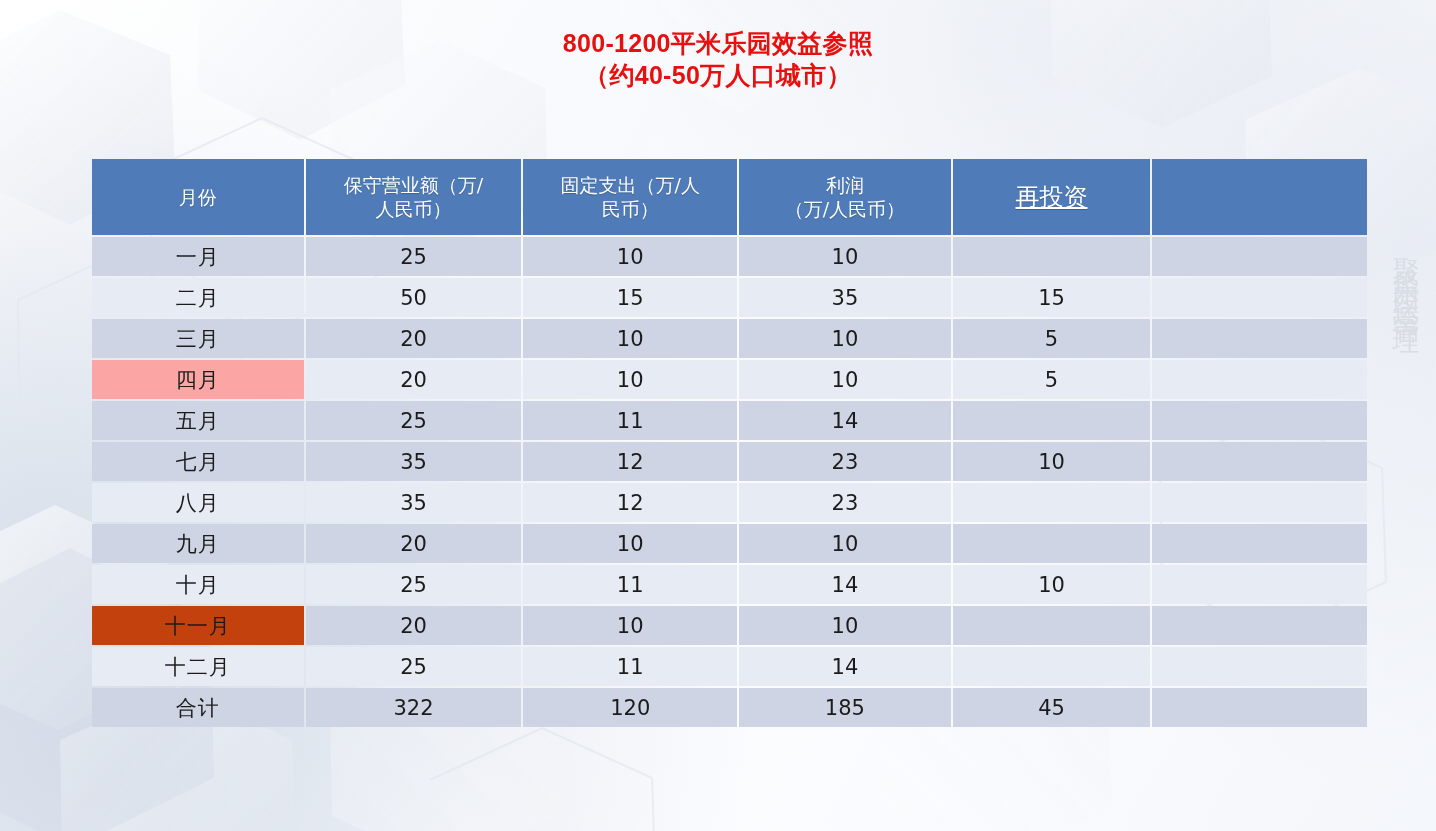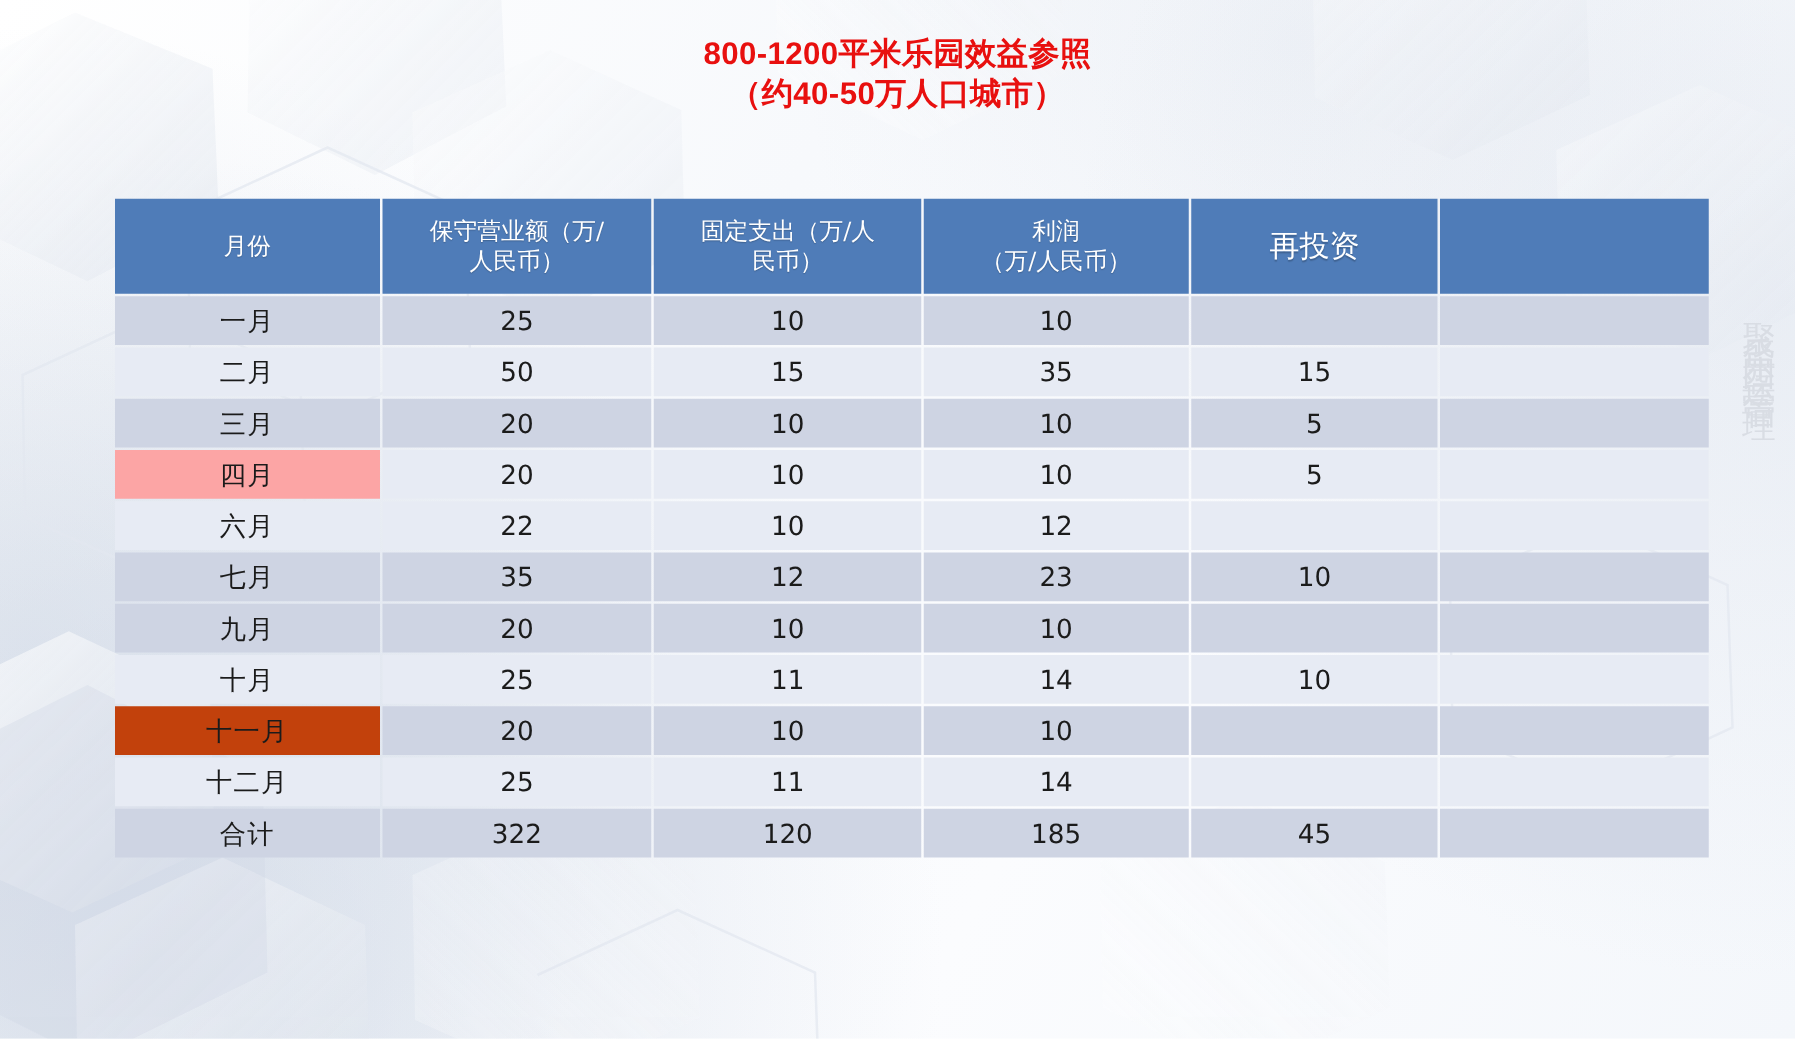--- a/index.html
+++ b/index.html
@@ -103,21 +103,21 @@
     font-weight: normal;
     font-size: 19px;
     line-height: 1.28;
     font-family: "DejaVu Serif", "Liberation Serif", serif;
     text-shadow: 0 1px 1px rgba(0,0,0,0.22);
   }
   th.h-month        { width: 210px; }
   th.h-revenue      { width: 214px; }
   th.h-fixedcost    { width: 212px; }
   th.h-profit       { width: 210px; }
-  th.h-reinvest     { width: 196px; }
+  th.h-reinvest     { width: 196px; text-decoration: underline; }
   th.h-blank        { width: 213px; }
 
   th.h-reinvest .hdr-txt { font-size: 24px; }
 
   .hdr-txt { display: block; }
 
   
   table.pl-table tbody tr td {
     height: 39px;
     font-size: 21px;
@@ -301,57 +301,77 @@
           <td class="c-profit" style="background: rgb(231, 235, 244);">
             <span class="cellv">10</span>
           </td>
           <td class="c-reinvest" style="background: rgb(231, 235, 244);">
             <span class="cellv">5</span>
           </td>
           <td class="c-blank" style="background: rgb(231, 235, 244);">
             <span class="cellv"></span>
           </td>
         </tr>
+        <tr class="row-dark">
+          <td class="c-month" style="background: rgb(206, 212, 227);">
+            <span class="cellv">五月</span>
+          </td>
+          <td class="c-revenue" style="background: rgb(206, 212, 227);">
+            <span class="cellv">25</span>
+          </td>
+          <td class="c-fixedcost" style="background: rgb(206, 212, 227);">
+            <span class="cellv">11</span>
+          </td>
+          <td class="c-profit" style="background: rgb(206, 212, 227);">
+            <span class="cellv">14</span>
+          </td>
+          <td class="c-reinvest" style="background: rgb(206, 212, 227);">
+            <span class="cellv"></span>
+          </td>
+          <td class="c-blank" style="background: rgb(206, 212, 227);">
+            <span class="cellv"></span>
+          </td>
+        </tr>
+        <tr class="row-dark">
+          <td class="c-month" style="background: rgb(206, 212, 227);">
+            <span class="cellv">七月</span>
+          </td>
+          <td class="c-revenue" style="background: rgb(206, 212, 227);">
+            <span class="cellv">35</span>
+          </td>
+          <td class="c-fixedcost" style="background: rgb(206, 212, 227);">
+            <span class="cellv">12</span>
+          </td>
+          <td class="c-profit" style="background: rgb(206, 212, 227);">
+            <span class="cellv">23</span>
+          </td>
+          <td class="c-reinvest" style="background: rgb(206, 212, 227);">
+            <span class="cellv">10</span>
+          </td>
+          <td class="c-blank" style="background: rgb(206, 212, 227);">
+            <span class="cellv"></span>
+          </td>
+        </tr>
         <tr class="row-light">
           <td class="c-month" style="background: rgb(231, 235, 244);">
-            <span class="cellv">六月</span>
+            <span class="cellv">八月</span>
           </td>
           <td class="c-revenue" style="background: rgb(231, 235, 244);">
-            <span class="cellv">22</span>
+            <span class="cellv">35</span>
           </td>
           <td class="c-fixedcost" style="background: rgb(231, 235, 244);">
-            <span class="cellv">10</span>
+            <span class="cellv">12</span>
           </td>
           <td class="c-profit" style="background: rgb(231, 235, 244);">
-            <span class="cellv">12</span>
+            <span class="cellv">23</span>
           </td>
           <td class="c-reinvest" style="background: rgb(231, 235, 244);">
             <span class="cellv"></span>
           </td>
           <td class="c-blank" style="background: rgb(231, 235, 244);">
-            <span class="cellv"></span>
-          </td>
-        </tr>
-        <tr class="row-dark">
-          <td class="c-month" style="background: rgb(206, 212, 227);">
-            <span class="cellv">七月</span>
-          </td>
-          <td class="c-revenue" style="background: rgb(206, 212, 227);">
-            <span class="cellv">35</span>
-          </td>
-          <td class="c-fixedcost" style="background: rgb(206, 212, 227);">
-            <span class="cellv">12</span>
-          </td>
-          <td class="c-profit" style="background: rgb(206, 212, 227);">
-            <span class="cellv">23</span>
-          </td>
-          <td class="c-reinvest" style="background: rgb(206, 212, 227);">
-            <span class="cellv">10</span>
-          </td>
-          <td class="c-blank" style="background: rgb(206, 212, 227);">
             <span class="cellv"></span>
           </td>
         </tr>
         <tr class="row-dark">
           <td class="c-month" style="background: rgb(206, 212, 227);">
             <span class="cellv">九月</span>
           </td>
           <td class="c-revenue" style="background: rgb(206, 212, 227);">
             <span class="cellv">20</span>
           </td>

